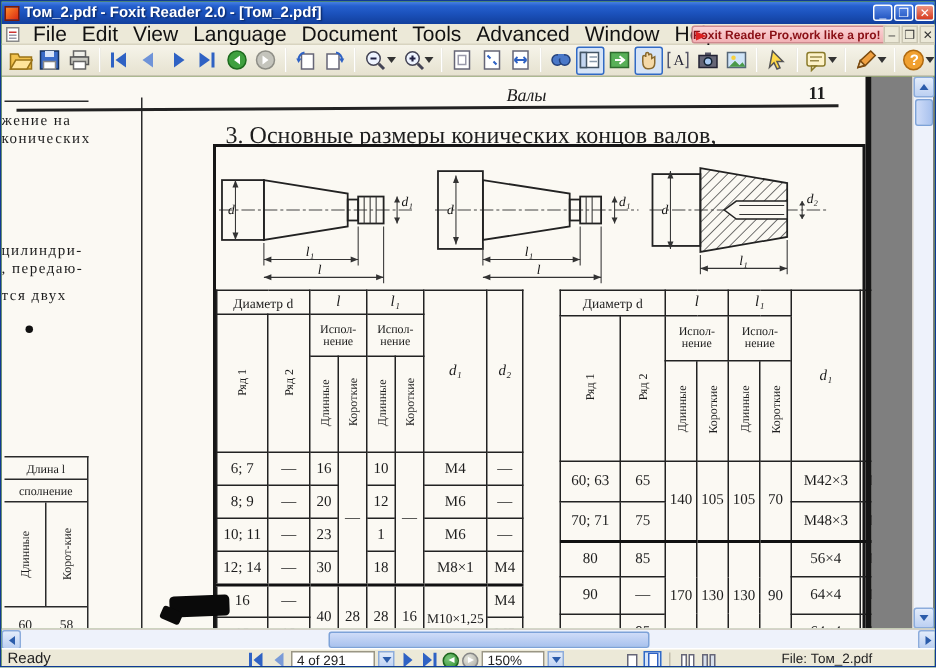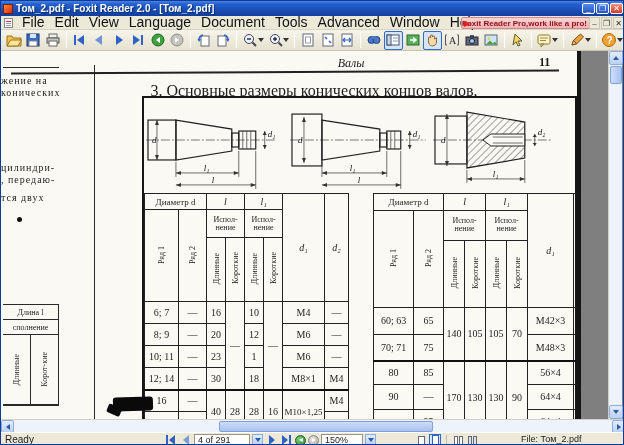--- a/index.html
+++ b/index.html
@@ -348,20 +348,24 @@
       <div class="mini-table">
         <div class="row">Длина l</div>
         <div class="row">сполнение</div>
         <div class="mini-cells">
           <div>
               <span class="vt">Длинные</span>
             </div>
           <div>
               <span class="vt">Корот-кие</span>
             </div>
+        </div>
+        <div class="mini-vals">
+          <div>60</div>
+          <div>58</div>
         </div>
       </div>
 
       <div class="pg-header">Валы</div>
       <div class="pg-num">11</div>
       <div class="pg-rule"></div>
       <div class="caption">3. Основные размеры конических концов валов, мм</div>
 
       <div class="main-box">
         <div class="drawings">

